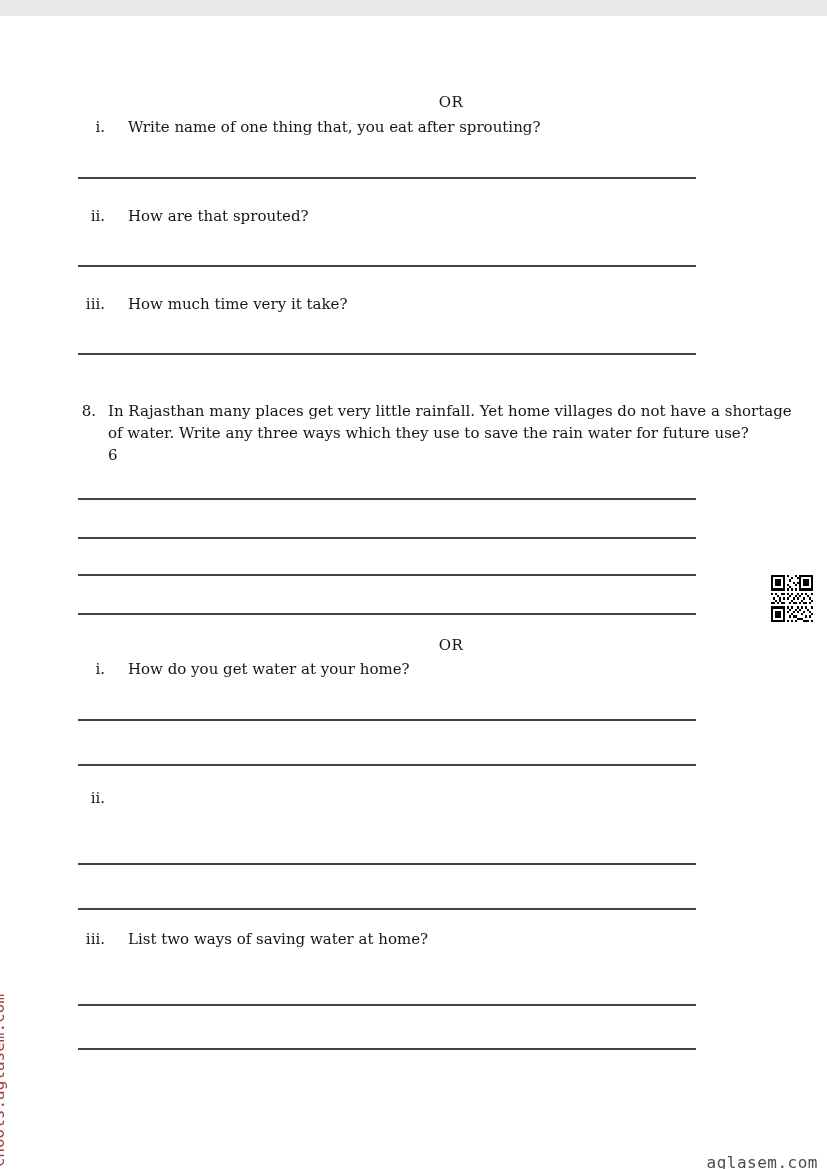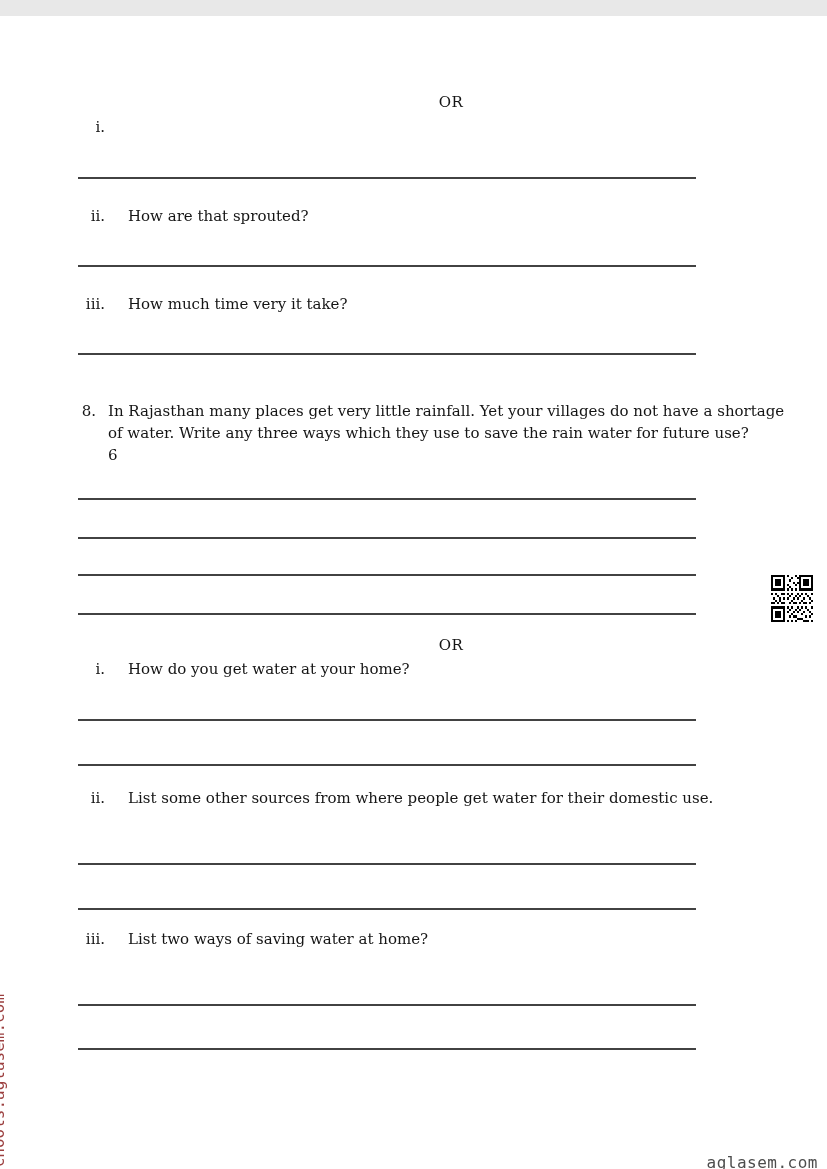--- a/index.html
+++ b/index.html
@@ -78,39 +78,40 @@
 </style>
 </head>
 <body>
 
 <div class="page">
 
   <div class="or-label" style="top:75px">OR</div>
 
   <div class="item" style="top:100px">
     <span class="num">i.</span>
+    <span class="txt">Write name of one thing that, you eat after sprouting?</span>
   </div>
   <div class="ans-line" style="top:161px"></div>
 
   <div class="item" style="top:189px">
     <span class="num">ii.</span>
     <span class="txt">How are that sprouted?</span>
   </div>
   <div class="ans-line" style="top:249px"></div>
 
   <div class="item" style="top:277px">
     <span class="num">iii.</span>
     <span class="txt">How much time very it take?</span>
   </div>
   <div class="ans-line" style="top:337px"></div>
 
   <div class="question" style="top:385px">
     <span class="qnum">8.</span>
     <span class="qbody">
-      <div>In Rajasthan many places get very little rainfall. Yet your villages do not have a shortage</div>
+      <div>In Rajasthan many places get very little rainfall. Yet home villages do not have a shortage</div>
       <div>of water. Write any three ways which they use to save the rain water for future use?</div>
       <div>6</div>
     </span>
   </div>
 
   <div class="ans-line" style="top:482px"></div>
   <div class="ans-line" style="top:521px"></div>
   <div class="ans-line" style="top:558px"></div>
   <div class="ans-line" style="top:597px"></div>
 
@@ -134,21 +135,20 @@
 
   <div class="item" style="top:642px">
     <span class="num">i.</span>
     <span class="txt">How do you get water at your home?</span>
   </div>
   <div class="ans-line" style="top:703px"></div>
   <div class="ans-line" style="top:748px"></div>
 
   <div class="item" style="top:771px">
     <span class="num">ii.</span>
-    <span class="txt">List some other sources from where people get water for their domestic use.</span>
   </div>
   <div class="ans-line" style="top:847px"></div>
   <div class="ans-line" style="top:892px"></div>
 
   <div class="item" style="top:912px">
     <span class="num">iii.</span>
     <span class="txt">List two ways of saving water at home?</span>
   </div>
   <div class="ans-line" style="top:988px"></div>
   <div class="ans-line" style="top:1032px"></div>

